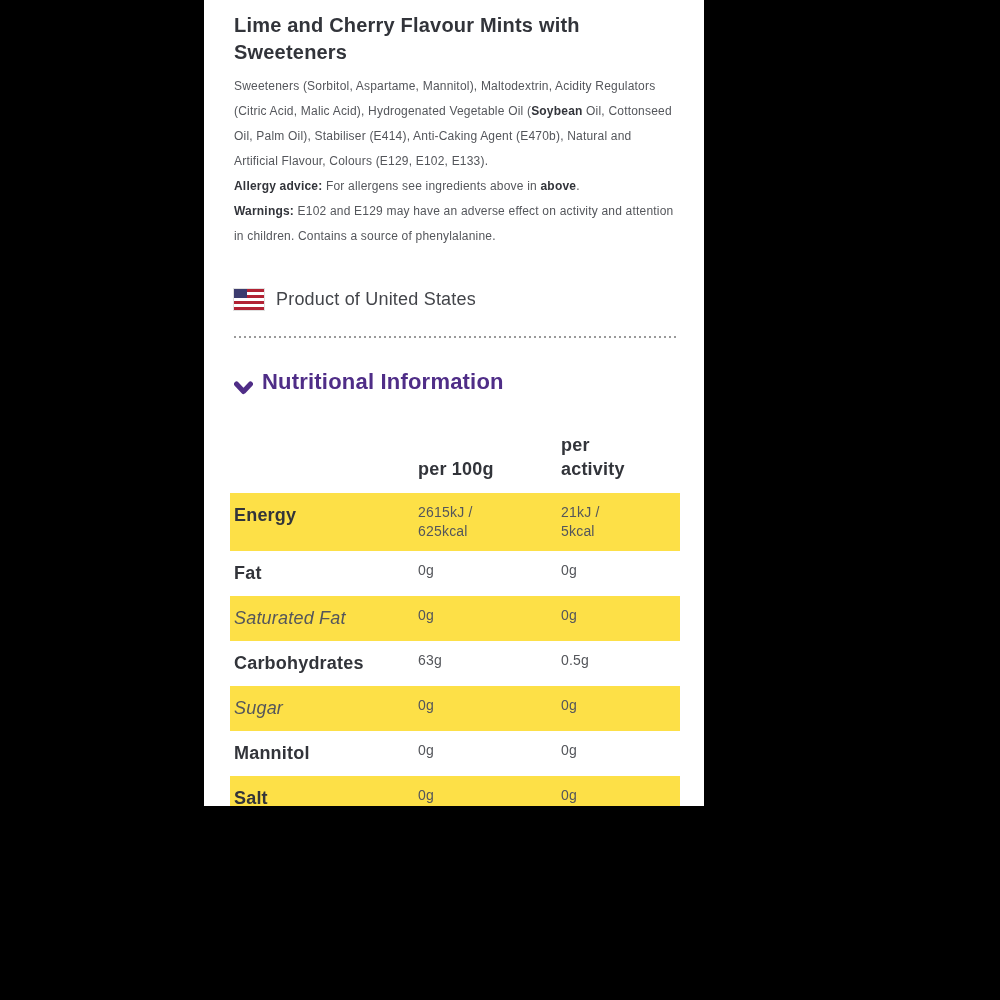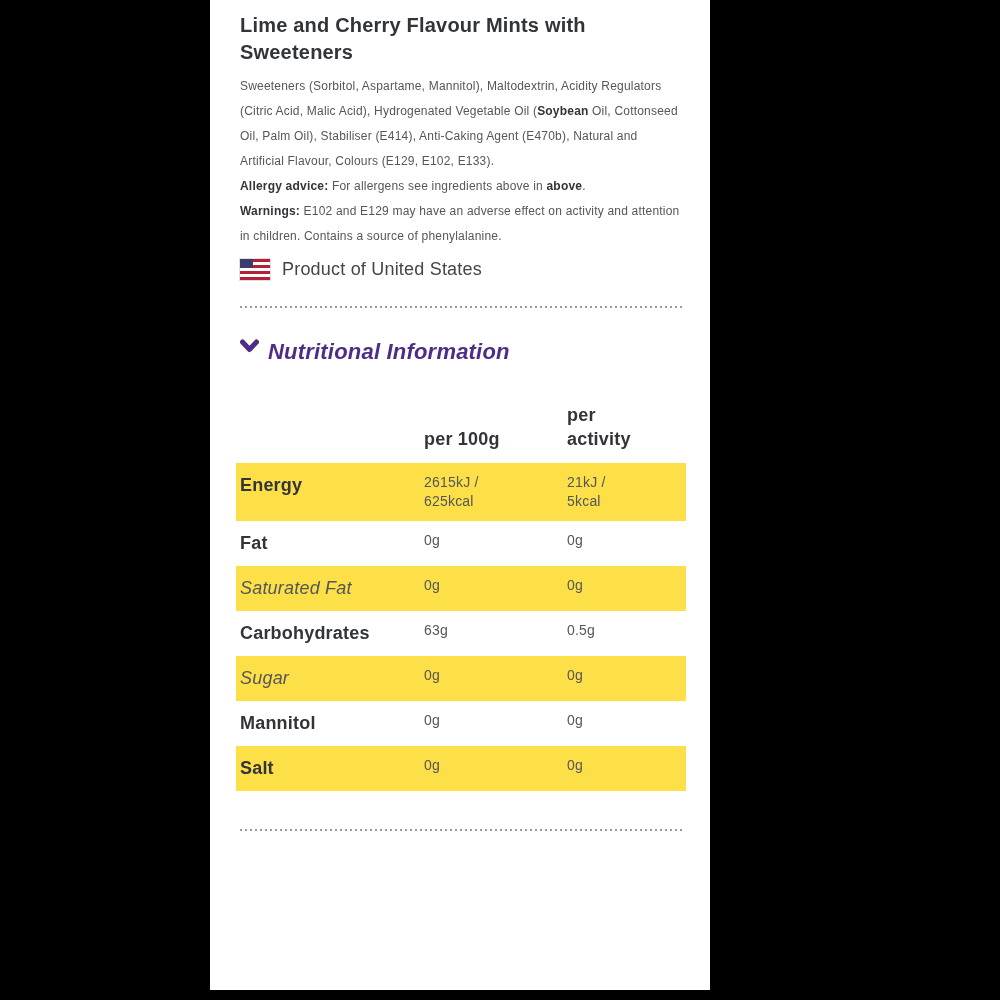--- a/index.html
+++ b/index.html
@@ -5,43 +5,43 @@
   html, body { margin: 0; padding: 0; }
   body {
     width: 1000px; height: 1000px;
     background: #000000;
     font-family: "Liberation Sans", sans-serif;
     position: relative;
     overflow: hidden;
   }
   .panel {
     position: absolute;
-    left: 210px; top: 0;
-    width: 500px; height: 990px;
+    left: 204px; top: 0;
+    width: 500px; height: 806px;
     background: #ffffff;
     box-sizing: border-box;
     padding: 12px 28px 0 30px;
     overflow: hidden;
   }
   .title {
     font-size: 20px; line-height: 27px;
     font-weight: bold;
     color: #32343a;
     letter-spacing: 0.2px;
     margin: 0 0 8px 0;
   }
   .body-text {
     font-size: 12px; line-height: 25px;
     color: #54565b;
     letter-spacing: 0.2px;
   }
   .body-text b, .strong { color: #32343a; font-weight: bold; }
   .warnings { }
   .origin-row {
-    margin-top: 10px;
+    margin-top: 40px;
     display: flex; 
   }
   .flag {
     width: 30px; height: 21px;
     position: relative;
     background: repeating-linear-gradient(180deg, #b22234 0 3px, #ffffff 3px 6px);
     box-shadow: 0 0 0 1px rgba(0,0,0,0.12);
     flex: 0 0 auto;
   }
   .flag .canton {
@@ -56,26 +56,25 @@
     letter-spacing: 0.2px;
   }
   .dotted-divider {
     height: 2px;
     margin-top: 26px;
     background-image: repeating-linear-gradient(to right, #9a9a9a 0 2px, transparent 2px 5px);
   }
   .dotted-divider.bottom { margin-top: 38px; }
   .section-heading {
     margin-top: 31px;
-    display: flex; align-items: flex-start;
+    display: flex; align-items: flex-end;
     color: #4f2d87;
     font-size: 22px; font-weight: bold;
     letter-spacing: 0.2px;
     cursor: pointer;
-    font-style: italic;
   }
   .section-heading svg { margin-right: 9px; display: block; }
   .nutri-table { margin-top: 28px; width: 446px; }
   .t-row {
     display: grid;
     grid-template-columns: 184px 143px 115px;
     box-sizing: border-box;
     padding: 10px 0 10px 4px;
     margin-left: -4px;
   }

